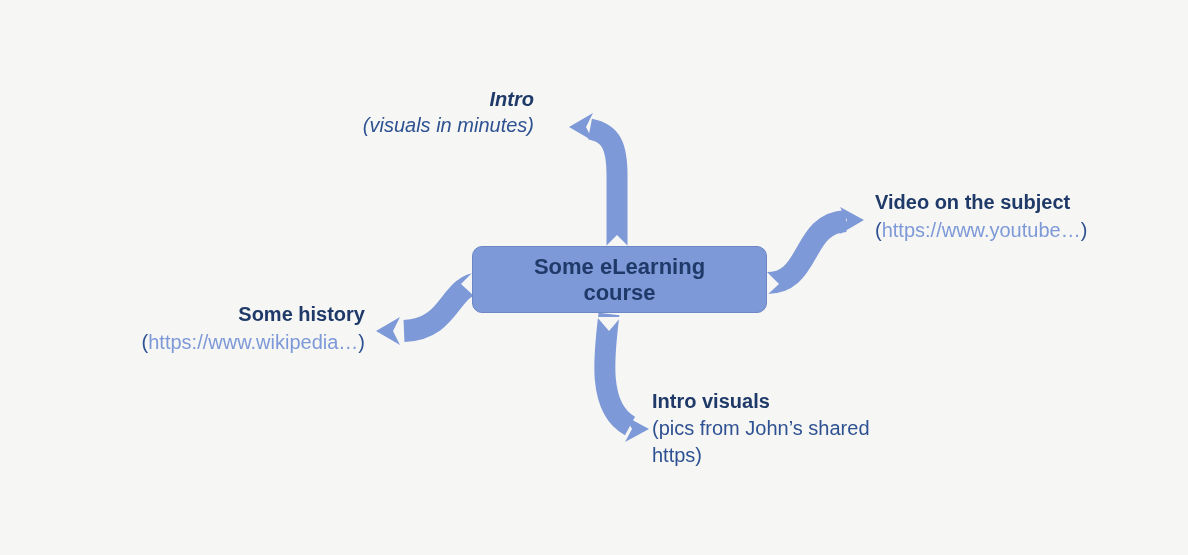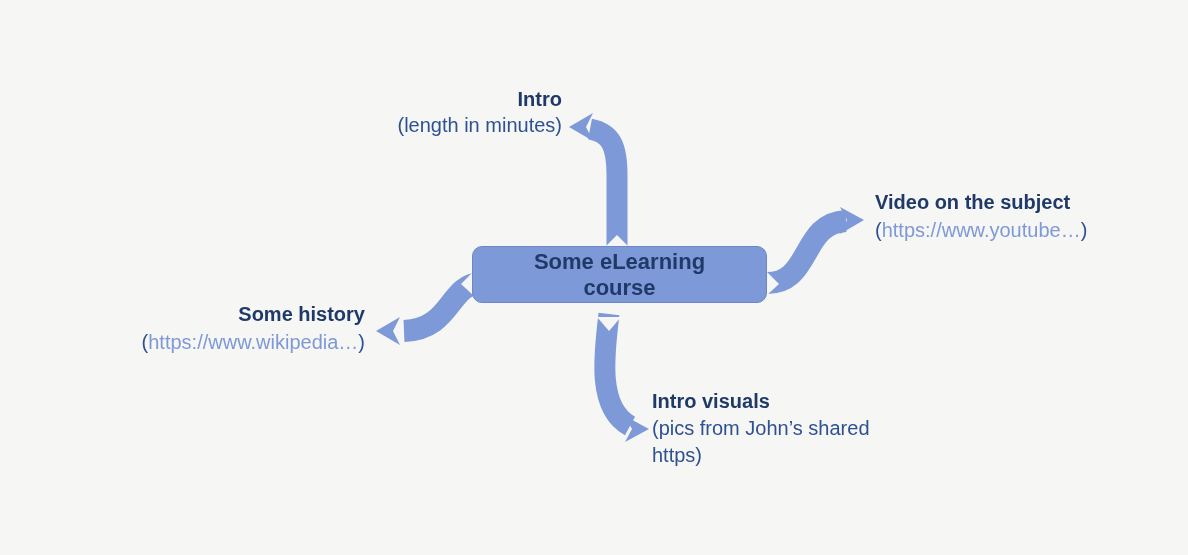--- a/index.html
+++ b/index.html
@@ -18,21 +18,21 @@
   }
   .canvas { position: relative; width: 1188px; height: 555px; }
 
   svg.connectors { position: absolute; left: 0; top: 0; }
   .band { fill: none; stroke: var(--accent); }
   .arrowhead { fill: var(--accent); stroke: none; }
   .notch { fill: var(--bg); stroke: none; }
 
   .center-node {
     position: absolute; left: 472px; top: 246px;
-    width: 295px; height: 57px;
+    width: 295px; height: 67px;
     background: var(--accent);
     border: 1px solid var(--node_border);
     border-radius: 10px;
     display: flex; flex-direction: column;
     align-items: center; justify-content: center;
     color: var(--heading);
     font-weight: bold; font-size: 22px; line-height: 26px;
     text-align: center;
   }
 
@@ -40,21 +40,21 @@
     position: absolute;
     font-size: 20px; line-height: 27px;
     color: var(--body);
     white-space: nowrap;
   }
   .branch .title { font-weight: bold; color: var(--heading); }
   .align-right { text-align: right; }
   .link-text { color: var(--accent); }
   .paren { color: var(--body); }
 
-  #branch-intro   { top: 86px;  right: 626px; line-height: 26px; }
+  #branch-intro   { top: 86px;  right: 654px; line-height: 26px; font-style: italic; }
   #branch-video   { top: 188px; left: 875px;  line-height: 28px; }
   #branch-history { top: 300px; right: 823px; line-height: 28px; }
   #branch-visuals { top: 388px; left: 652px;  line-height: 27px; }
 </style>
 </head>
 <body>
 
 <div class="canvas">
 
   <svg class="connectors" width="1188" height="555" viewBox="0 0 1188 555">
@@ -77,21 +77,21 @@
     <path class="notch" d="M597 317 L621 317 L609 331 Z"></path>
   </svg>
 
   <div class="center-node">
     <div>Some eLearning</div>
     <div>course</div>
   </div>
 
   <div class="branch align-right" id="branch-intro">
     <div class="title">Intro</div>
-    <div>(length in minutes)</div>
+    <div>(visuals in minutes)</div>
   </div>
 
   <div class="branch align-right" id="branch-history">
     <div class="title">Some history</div>
     <div><span class="paren">(</span><span class="link-text">https://www.wikipedia…</span><span class="paren">)</span></div>
   </div>
 
   <div class="branch" id="branch-video">
     <div class="title">Video on the subject</div>
     <div><span class="paren">(</span><span class="link-text">https://www.youtube…</span><span class="paren">)</span></div>

